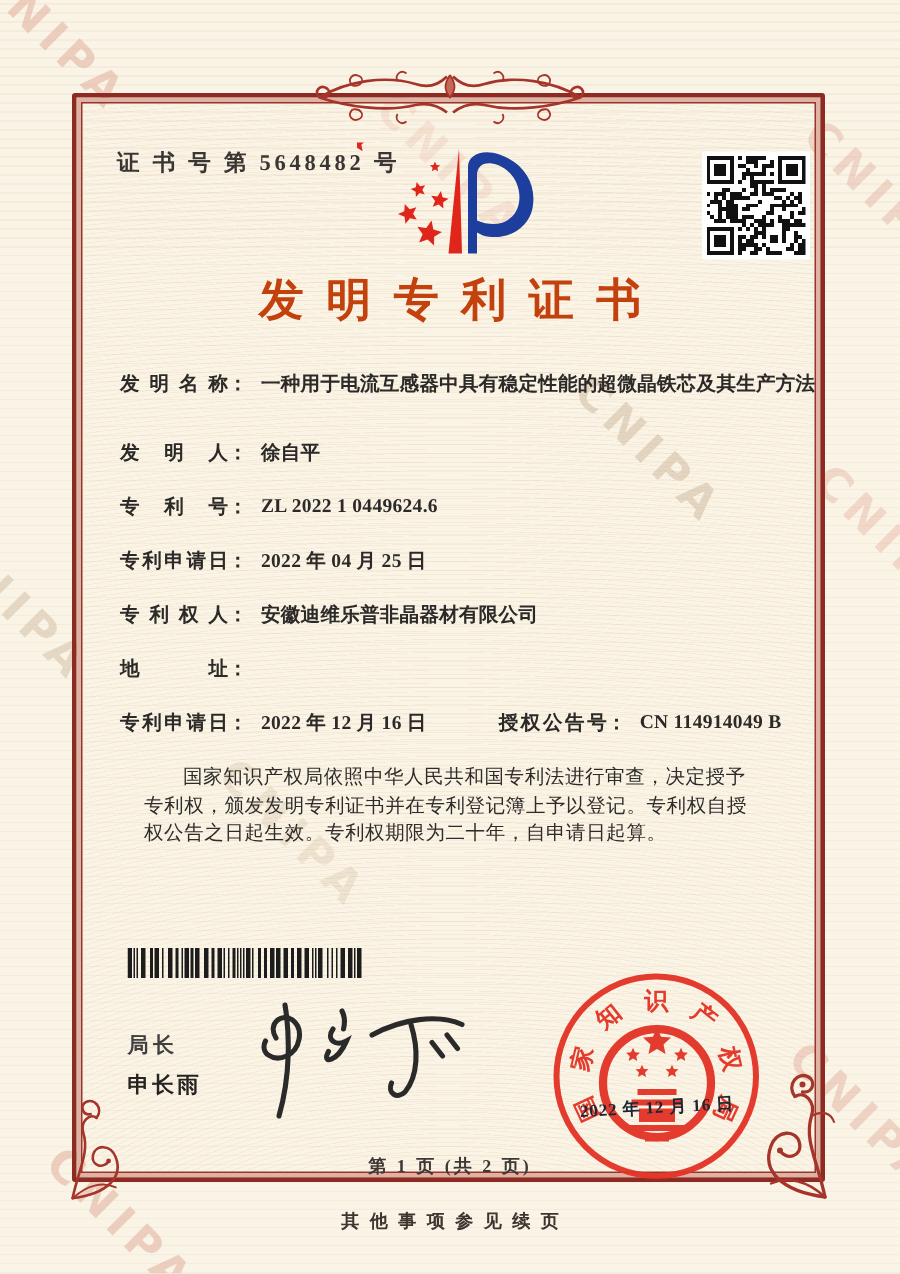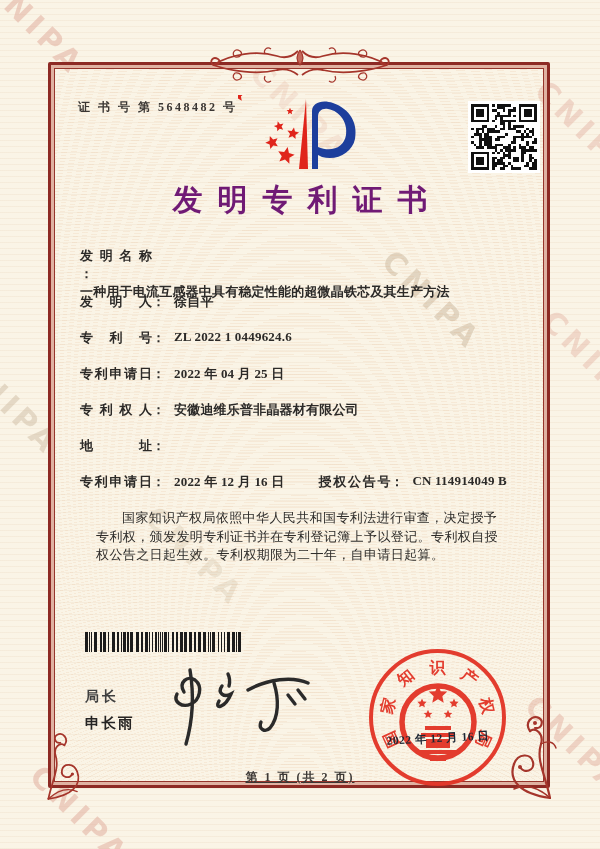--- a/index.html
+++ b/index.html
@@ -9,51 +9,51 @@
   .paper::before{content:"";position:absolute;inset:0;z-index:0;
     background:repeating-linear-gradient(0deg, rgba(216,178,142,.13) 0 1px, transparent 1px 6px);}
   .wm{position:absolute;z-index:1;transform:translate(-50%,-50%) rotate(45deg);
     font:700 30px "DejaVu Sans","Liberation Sans",sans-serif;letter-spacing:5px;pointer-events:none;}
   .frame{position:absolute;z-index:2;left:48px;top:62px;width:496px;height:720px;
     border:3px solid #8d2a24;border-radius:2px;
     box-shadow:inset 0 0 0 3px #e0b2a2, inset 0 0 0 4px #96352c;}
   .frame::after{content:"";position:absolute;inset:4px;
     background:repeating-radial-gradient(ellipse 900px 520px at 50% 118%, rgba(226,172,126,.15) 0 1px, transparent 1px 5px);}
   .layer{position:absolute;inset:0;z-index:3;}
-  .cert-no{position:absolute;left:78px;top:99px;font-size:12px;font-weight:700;
+  .cert-no{position:absolute;left:78px;top:99px;font-size:15px;font-weight:700;
     letter-spacing:2.5px;color:#3a3633;}
   .logo{position:absolute;left:238px;top:95px;width:132px;height:84px;}
   .qr{position:absolute;left:468px;top:101px;width:72px;height:72px;background:#fff;padding:3px;box-sizing:border-box;}
   .title{position:absolute;left:0;right:0;top:180px;text-align:center;font-size:30px;
-    font-weight:700;color:#701a75;letter-spacing:15px;text-indent:15px;}
+    font-weight:700;color:#c2410c;letter-spacing:15px;text-indent:15px;}
   .fields{position:absolute;left:80px;top:247px;right:52px;font-size:13px;font-weight:700;color:#2c2a28;}
   .frow{display:flex;align-items:flex-start;height:36px;white-space:nowrap;}
-  .frow.first{height:46px;flex-direction:column;}
+  .frow.first{height:46px;}
   .flabel{display:inline-block;width:72px;text-align:justify;text-align-last:justify;flex:none;}
   .fcolon{flex:none;margin-right:9px;}
   .fvalue{letter-spacing:.2px;}
-  .grant-pair2{margin-left:34px;}
+  .grant-pair2{margin-left:48px;}
   .paras{position:absolute;left:80px;top:493px;width:443px;font-size:13px;line-height:18.6px;
     color:#2e2c2a;letter-spacing:.4px;font-weight:500;}
   .paras p{margin:16px;text-indent:2em;}
   .barcode{position:absolute;left:85px;top:632px;width:158px;height:20px;}
   .signoff-title{position:absolute;left:85px;top:688px;font-size:14px;font-weight:700;
     letter-spacing:3px;color:#404040;}
   .signoff-name{position:absolute;left:85px;top:714px;font-size:14.5px;font-weight:700;
     letter-spacing:2px;color:#262423;}
   .signature{position:absolute;left:148px;top:662px;width:172px;height:90px;}
   .seal{position:absolute;left:369px;top:649px;width:137px;height:137px;border-radius:50%;
     border:4px solid #e23325;box-sizing:border-box;opacity:.95;}
   .seal .ring-ch{position:absolute;font-size:16px;font-weight:700;color:#e23325;
     font-family:"Liberation Serif","DejaVu Serif",serif;}
   .seal-emblem{position:absolute;left:25px;top:23px;}
   .seal-date{position:absolute;left:370px;top:731px;width:136px;text-align:center;
     font-size:11.5px;font-weight:700;color:#1d2633;transform:rotate(-3deg);letter-spacing:.5px;}
   .page-no{position:absolute;left:0;right:0;top:769px;text-align:center;font-size:12px;
-    color:#3c3835;letter-spacing:2px;font-weight:600;text-decoration:underline;}
+    color:#3c3835;letter-spacing:2px;font-weight:600;}
   .footer-note{position:absolute;left:0;right:0;top:806px;text-align:center;font-size:12px;
     color:#3d352f;letter-spacing:7px;text-indent:7px;font-weight:600;}
   .ornament-top{position:absolute;left:50%;top:44px;transform:translateX(-50%);}
   .flourish{position:absolute;}
   .flourish.br{left:478px;top:702px;}
   .flourish.bl{left:38px;top:722px;transform:scaleX(-1);}
 </style>
 </head>
 <body>
 
@@ -467,20 +467,21 @@
         <span class="ring-ch" style="left: 15.8478px; top: 52.9692px; transform: translate(-50%, -50%) rotate(-76.6667deg);">家</span>
         <span class="ring-ch" style="left: 33.4882px; top: 25.2792px; transform: translate(-50%, -50%) rotate(-38.3333deg);">知</span>
         <span class="ring-ch" style="left: 64.5px; top: 14.5px; transform: translate(-50%, -50%) rotate(0deg);">识</span>
         <span class="ring-ch" style="left: 95.5118px; top: 25.2792px; transform: translate(-50%, -50%) rotate(38.3333deg);">产</span>
         <span class="ring-ch" style="left: 113.152px; top: 52.9692px; transform: translate(-50%, -50%) rotate(76.6667deg);">权</span>
         <span class="ring-ch" style="left: 109.815px; top: 85.6309px; transform: translate(-50%, -50%) rotate(115deg);">局</span>
       </div>
     <div class="seal-date">2022 年 12 月 16 日</div>
 
     <div class="page-no">第 1 页 (共 2 页)</div>
+    <div class="footer-note">其他事项参见续页</div>
 
   </div>
 <span class="wm" style="left: 35px; top: 25px; color: rgb(224, 169, 153); opacity: 0.5;">CNIPA</span>
     <span class="wm" style="left: 300px; top: 112px; color: rgb(224, 169, 153); opacity: 0.22;">CNIPA</span>
     <span class="wm" style="left: 585px; top: 130px; color: rgb(224, 169, 153); opacity: 0.4;">CNIPA</span>
     <span class="wm" style="left: 432px; top: 300px; color: rgb(203, 184, 158); opacity: 0.5;">CNIPA</span>
     <span class="wm" style="left: 10px; top: 405px; color: rgb(203, 184, 158); opacity: 0.45;">CNIPA</span>
     <span class="wm" style="left: 592px; top: 360px; color: rgb(224, 169, 153); opacity: 0.38;">CNIPA</span>
     <span class="wm" style="left: 195px; top: 556px; color: rgb(203, 184, 158); opacity: 0.28;">CNIPA</span>
     <span class="wm" style="left: 80px; top: 815px; color: rgb(224, 169, 153); opacity: 0.5;">CNIPA</span>

